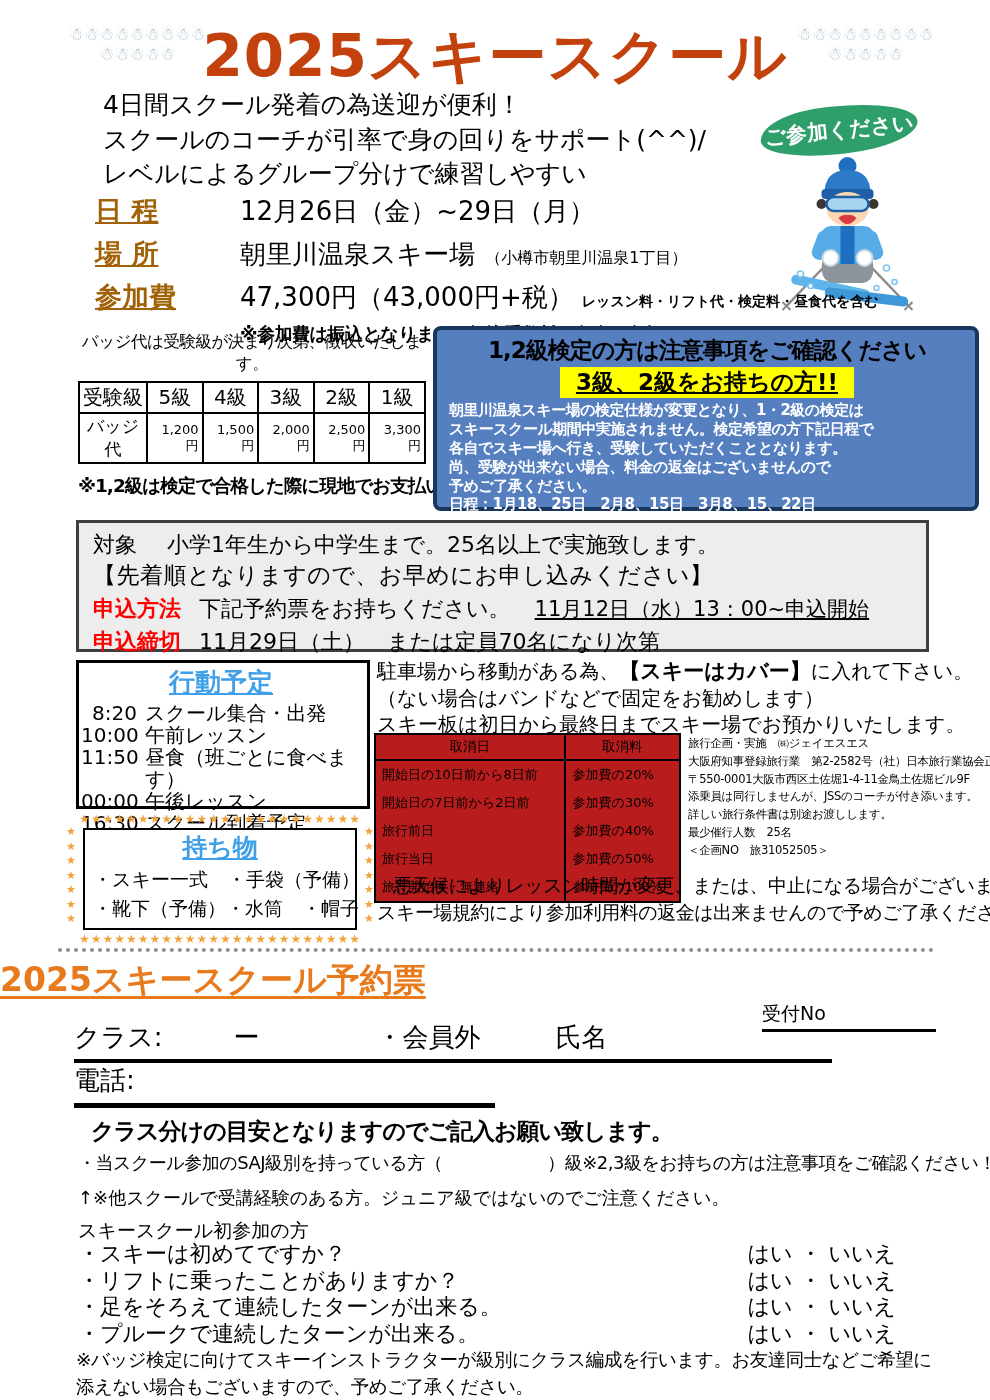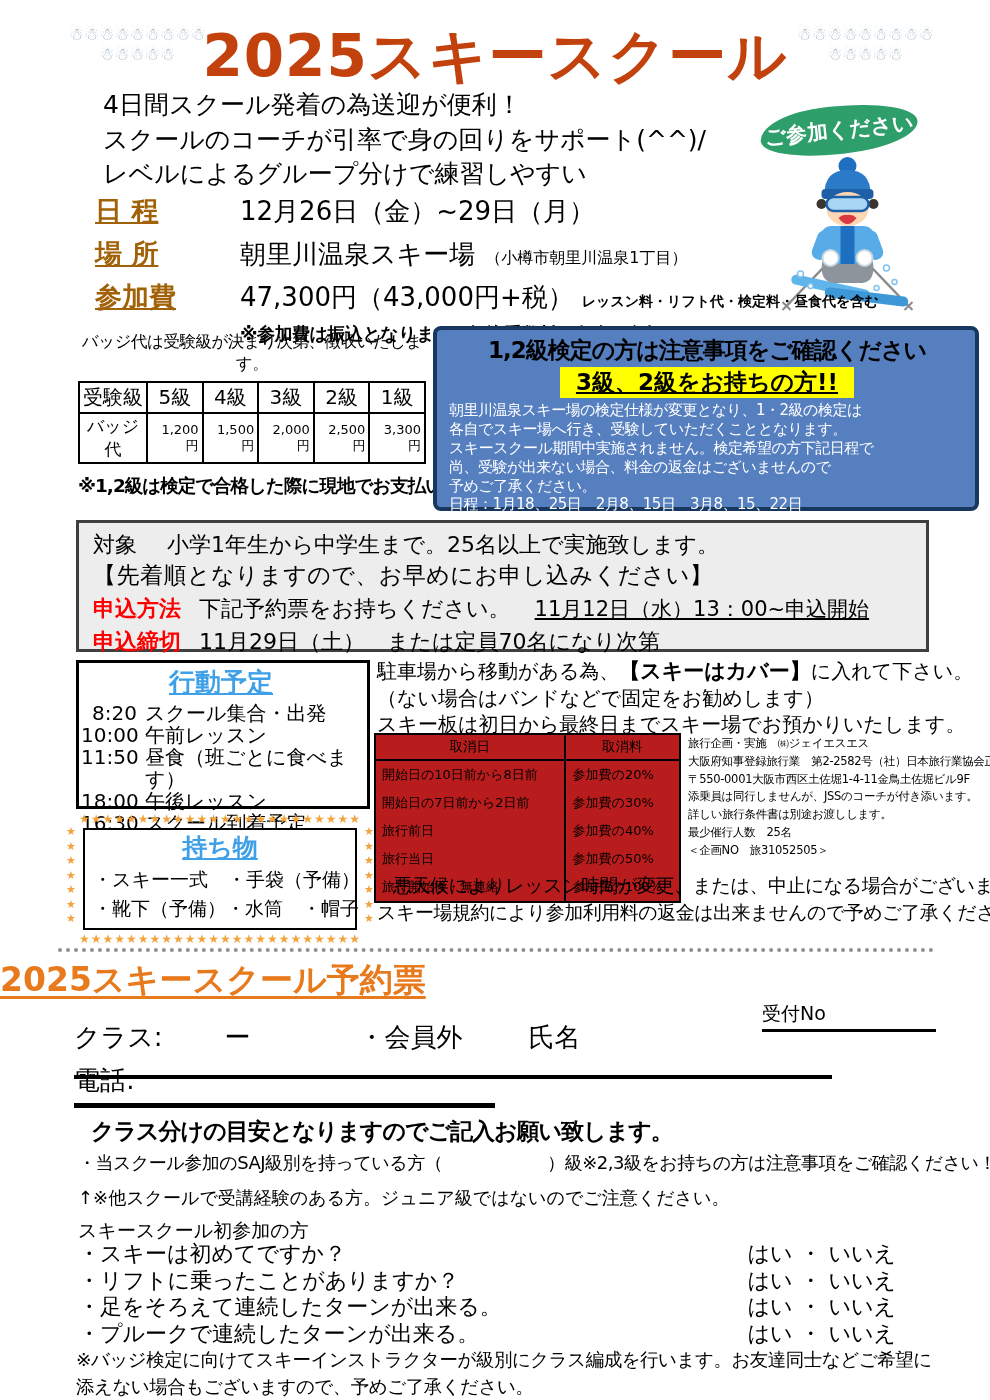--- a/index.html
+++ b/index.html
@@ -45,21 +45,21 @@
   .badge-table col.c0 { width:68px; }
   .badge-fee-note { font-size:18.5px; font-weight:bold; margin-top:9px; letter-spacing:-1px; white-space:nowrap; }
 
   
   .notice { position:absolute; top:326px; left:433px; width:546px; height:185px;
             background:#567FC0; border:4px solid #17375E; border-radius:8px; padding:5px 10px 4px 12px; }
   .notice-title { font-size:23px; font-weight:bold; text-align:center; letter-spacing:-1px; white-space:nowrap; }
   .notice-hl-wrap { text-align:center; margin:1px 0 3px; }
   .notice-hl { display:inline-block; background:#FFFF00; font-size:23px; font-weight:bold;
                text-decoration:underline; padding:0 16px; }
-  .notice-body { color:#fff; font-size:15px; font-weight:normal; line-height:1.26; letter-spacing:-0.5px; white-space:nowrap; }
+  .notice-body { color:#fff; font-size:15px; font-weight:bold; line-height:1.26; letter-spacing:-0.5px; white-space:nowrap; }
 
   
   .apply { position:absolute; top:520px; left:76px; width:853px; height:132px;
            background:#EDEDED; border:3px solid #3f3f3f; padding:7px 14px; }
   .apply-l1 { font-size:22px; }
   .apply-target { margin-right:30px; }
   .apply-l2 { font-size:23px; letter-spacing:0.5px; }
   .apply-row { font-size:22px; margin-top:3px; white-space:nowrap; }
   .apply-red { color:#FF0000; font-weight:bold; margin-right:18px; }
   .apply-ul { text-decoration:underline; font-size:21px; margin-left:24px; }
@@ -107,21 +107,21 @@
   .weather .indent { text-indent:16px; }
 
   .divider { position:absolute; top:948px; left:58px; width:876px; border-top:4px dotted #8f8f8f; }
 
   
   .form-title { position:absolute; top:958px; left:0; width:990px; text-align:left;
                 font-size:33px; font-weight:bold; color:#E87A1E; text-decoration:underline; text-underline-offset:5px; }
   .receipt { position:absolute; top:1001px; left:762px; width:174px; font-size:19px;
              border-bottom:3.5px solid #000; padding-bottom:2px; }
   .class-row { position:absolute; top:1020px; left:74px; width:758px; font-size:26px;
-               border-bottom:4.5px solid #000; padding-bottom:20px; display:flex; align-items:baseline; }
+               border-bottom:4.5px solid #000; padding-bottom:4px; display:flex; align-items:baseline;gap:9px; }
   .class-dash { margin-left:62px; }
   .class-member { margin-left:108px; }
   .class-name { margin-left:66px; }
   .phone-row { position:absolute; top:1063px; left:74px; width:421px; font-size:26px;
                border-bottom:5px solid #000; padding-bottom:5px; }
   .bold-note { position:absolute; top:1116px; left:91px; font-size:23px; font-weight:bold; letter-spacing:-1px; }
   .saj-line { position:absolute; top:1151px; left:78px; font-size:18px; letter-spacing:-0.5px; white-space:nowrap; }
   .arrow-line { position:absolute; top:1186px; left:78px; font-size:18px; }
   .first-header { position:absolute; top:1218px; left:78px; font-size:19px; }
   .questions { position:absolute; top:1241px; left:78px; width:818px; }
@@ -225,22 +225,22 @@
     <div class="badge-fee-note">※1,2級は検定で合格した際に現地でお支払いください。</div>
   </div>
 
   <div class="notice">
     <div class="notice-title">1,2級検定の方は注意事項をご確認ください</div>
     <div class="notice-hl-wrap">
       <span class="notice-hl">3級、2級をお持ちの方!!</span>
     </div>
     <div class="notice-body">
       <div>朝里川温泉スキー場の検定仕様が変更となり、1・2級の検定は</div>
+      <div>スキースクール期間中実施されません。検定希望の方下記日程で</div>
       <div>各自でスキー場へ行き、受験していただくこととなります。</div>
-      <div>スキースクール期間中実施されません。検定希望の方下記日程で</div>
       <div>尚、受験が出来ない場合、料金の返金はございませんので</div>
       <div>予めご了承ください。</div>
       <div>日程：1月18、25日　2月8、15日　3月8、15、22日</div>
     </div>
   </div>
 
   <div class="apply">
     <div class="apply-l1">
       <span class="apply-target">対象</span><span>小学1年生から中学生まで。25名以上で実施致します。</span>
     </div>
@@ -261,21 +261,21 @@
     </div>
     <div class="sched-row">
       <span class="sched-time">10:00</span>
       <span>午前レッスン</span>
     </div>
     <div class="sched-row">
       <span class="sched-time">11:50</span>
       <span>昼食（班ごとに食べます）</span>
     </div>
     <div class="sched-row">
-      <span class="sched-time">18:00</span>
+      <span class="sched-time">00:00</span>
       <span>午後レッスン</span>
     </div>
     <div class="sched-row">
       <span class="sched-time">16:30</span>
       <span>スクール到着予定</span>
     </div>
   </div>
 
   <div class="starbox">
     <div class="stars-h stars-top">★★★★★★★★★★★★★★★★★★★★★★★★</div>

